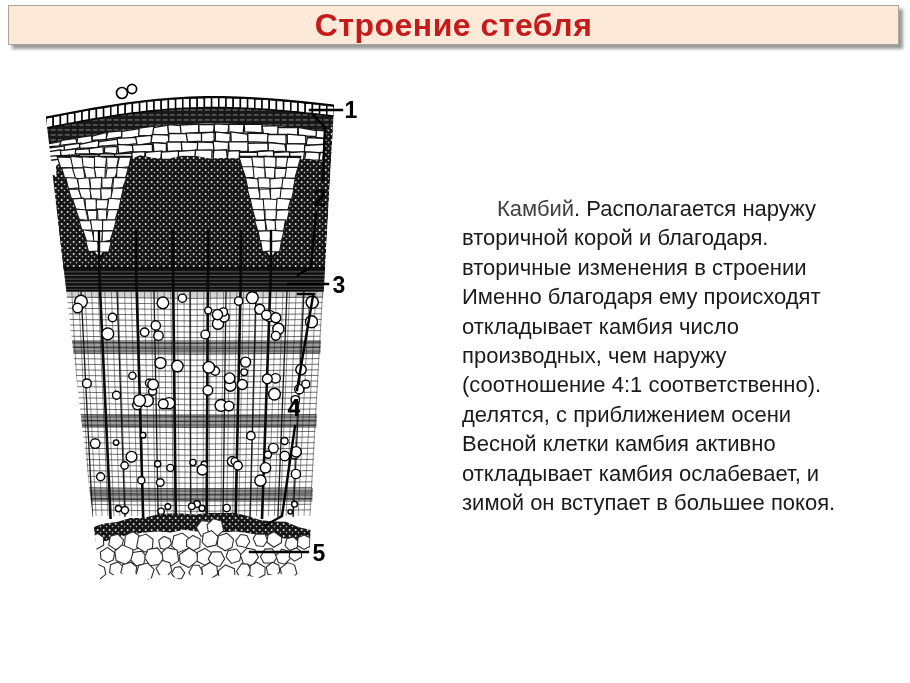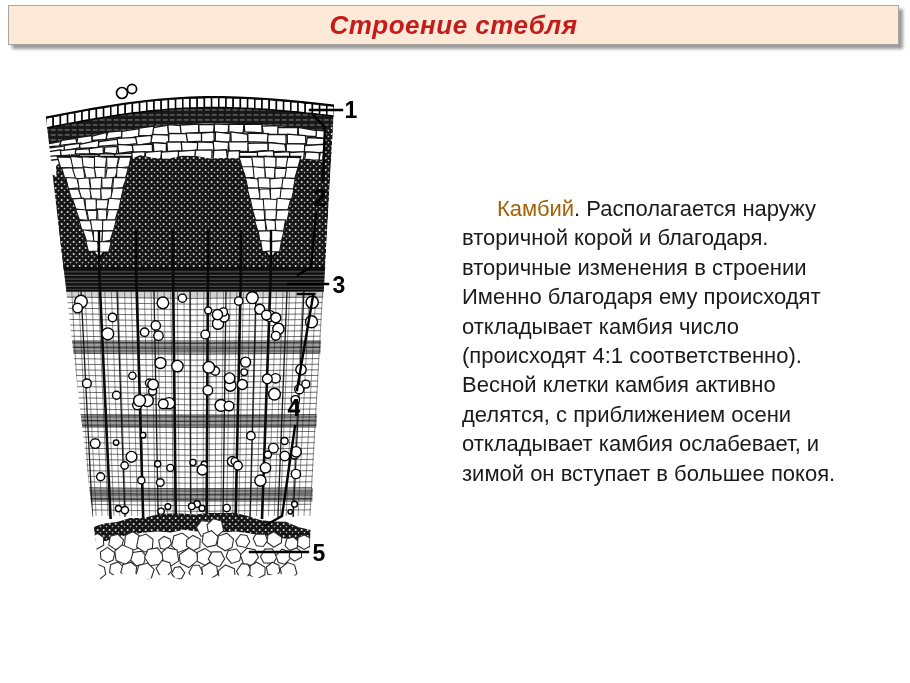--- a/index.html
+++ b/index.html
@@ -1,35 +1,35 @@
 <!DOCTYPE html>
 <html><head>
 <meta charset="utf-8">
 <style>
   html,body{margin:0;padding:0;background:#fff;}
   .page{position:relative;width:910px;height:683px;background:#ffffff;overflow:hidden;
         font-family:"Liberation Sans",sans-serif;}
   .titlebar{position:absolute;left:8px;top:5px;width:889px;height:38px;
         background:#fce9d8;border:1px solid #a9a49e;box-shadow:4px 4px 3px #9b9b9b;
         display:flex;align-items:center;justify-content:center;}
-  .title-text{font-style:italic;font-weight:bold;font-size:26px;color:#c41b1b;letter-spacing:.5px;}
+  .title-text{font-weight:bold;font-size:32px;color:#c41b1b;letter-spacing:.5px;}
   .fig{position:absolute;left:36px;top:78px;width:344px;height:512px;}
   .fig svg{display:block;}
   .figlabel{position:absolute;width:22px;text-align:center;font-weight:bold;
         font-size:23px;line-height:24px;color:#000;}
   .lbl1{left:304px;top:20px;}
   .lbl2{left:273px;top:108px;}
   .lbl3{left:292px;top:195px;}
   .lbl4{left:247px;top:318px;}
   .lbl5{left:272px;top:463px;}
   .para{position:absolute;left:462px;top:194px;width:424px;
         font-size:22px;line-height:29.4px;color:#1a1a1a;}
   .para div{white-space:nowrap;}
   .line1{padding-left:35px;}
-  .lead{color:#a16207;}
+  .lead{color:#404040;}
 </style>
 </head>
 <body>
 
 <div class="page">
 
   <div class="titlebar">
     <span class="title-text">Строение стебля</span>
   </div>
 
@@ -507,20 +507,21 @@
   </div>
 
   <div class="para">
     <div class="line1">
       <span class="lead">Камбий</span><span>. Располагается наружу</span>
     </div>
     <div>вторичной корой и благодаря.</div>
     <div>вторичные изменения в строении</div>
     <div>Именно благодаря ему происходят</div>
     <div>откладывает  камбия число</div>
-    <div>(происходят 4:1 соответственно).</div>
+    <div>производных, чем наружу</div>
+    <div>(соотношение 4:1 соответственно).</div>
+    <div>делятся, с приближением осени</div>
     <div>Весной клетки камбия активно</div>
-    <div>делятся, с приближением осени</div>
     <div>откладывает камбия ослабевает, и</div>
     <div>зимой он вступает в большее покоя.</div>
   </div>
 
 </div>
 
 </body></html>

